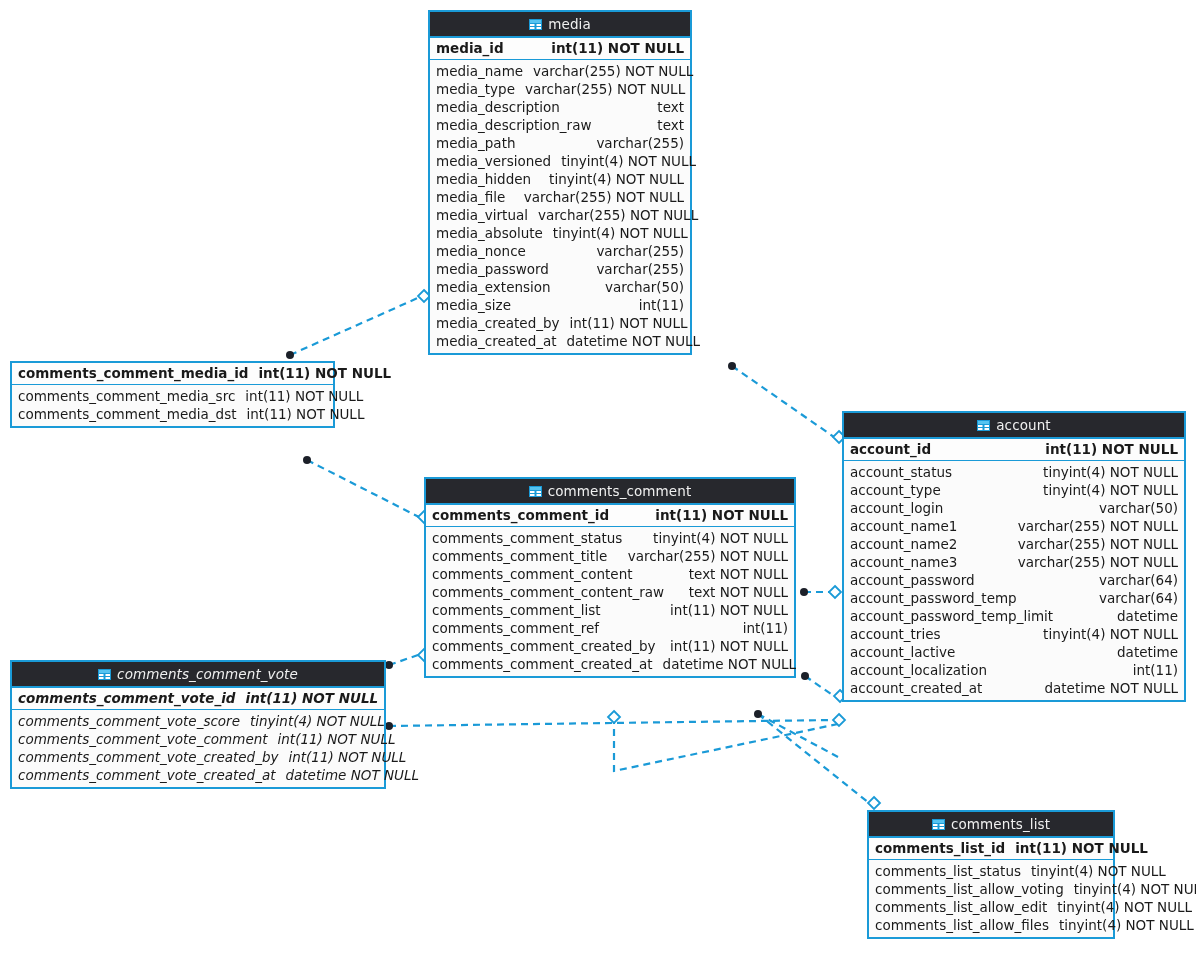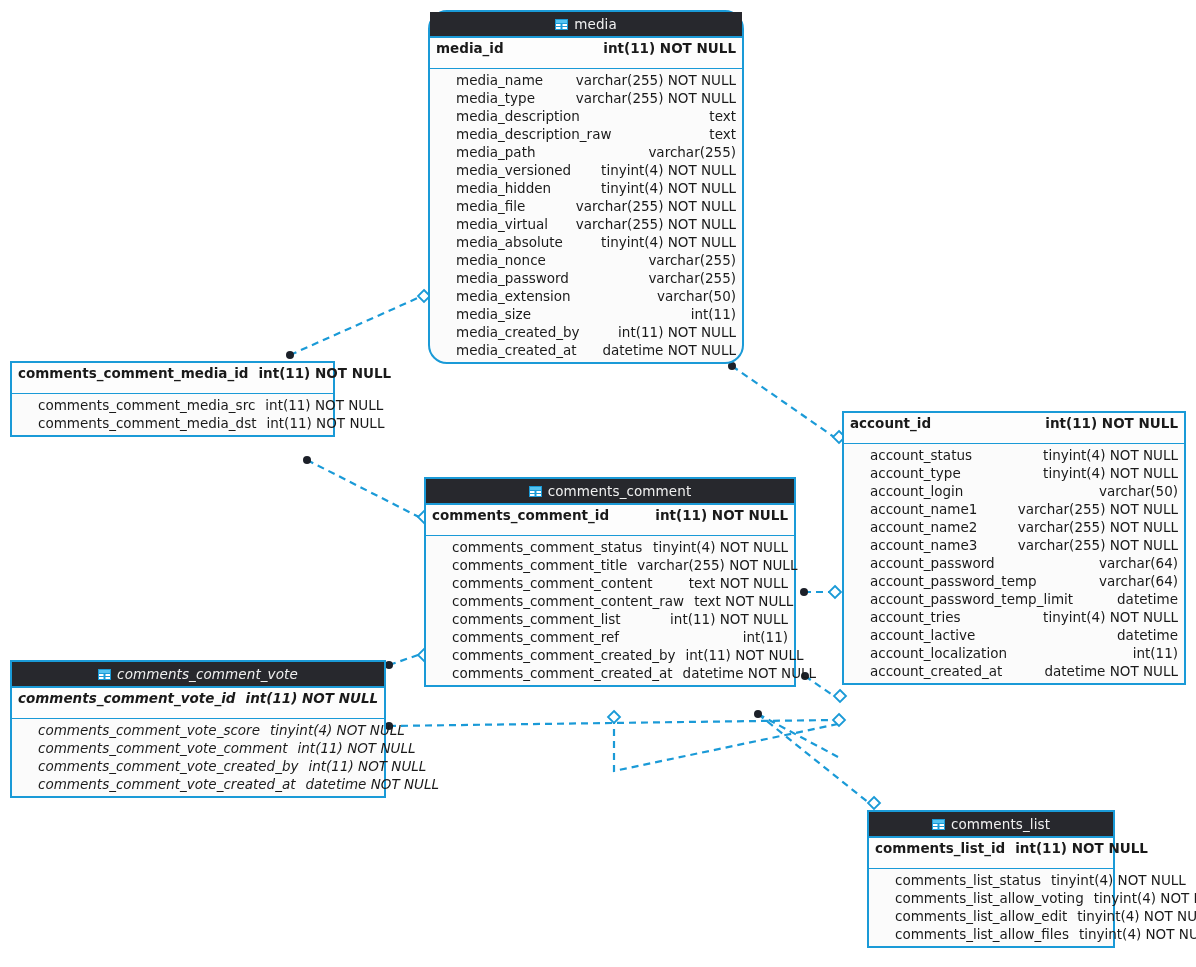--- a/index.html
+++ b/index.html
@@ -57,37 +57,36 @@
     flex: 0 0 auto;
   }
   .tbl-icon svg { display: block; }
   .pk-row {
     display: flex;
     align-items: center;
     justify-content: space-between;
     font-weight: bold;
     font-size: 13.5px;
     color: #1a1a1a;
-    padding: 2px 6px 12px 6px;
+    padding: 2px 6px 3px 6px;
     border-bottom: 1px solid #1a9ad7;
     box-sizing: border-box;
     white-space: nowrap;
     background: #fdfdfd;
   }
   .pk-row .col-type { font-weight: bold; }
   .field-row {
     display: flex;
     align-items: center;
     justify-content: space-between;
     font-size: 13.5px;
     color: #1a1a1a;
     padding: 1px 6px 1px 6px;
     box-sizing: border-box;
     white-space: nowrap;
-    margin-left: 20px;
   }
   .fields-wrap {
     padding: 2px 0 3px 0;
   }
   .col-name { text-align: left; padding-right: 10px; }
   .col-type { text-align: right; }
 </style>
 </head>
 <body>
 
@@ -135,21 +134,21 @@
       <polygon points="835,586 841,592 835,598 829,592"></polygon>
       <polygon points="840,690 846,696 840,702 834,696"></polygon>
       <polygon points="874,797 880,803 874,809 868,803"></polygon>
       <polygon points="424,649 430,655 424,661 418,655"></polygon>
       <polygon points="839,714 845,720 839,726 833,720"></polygon>
       <polygon points="614,711 620,717 614,723 608,717"></polygon>
     </g>
   </svg>
 
   <div id="tables-layer">
-      <div class="table-box" style="left: 428px; top: 10px; width: 316px; border-radius: 19px;">
+      <div class="table-box" style="left: 428px; top: 10px; width: 264px;">
         <div class="tbl-header">
           <span class="tbl-icon">
             <svg width="13" height="11" viewBox="0 0 13 11">
               <rect x="0" y="0" width="13" height="11" fill="#1a9ad7"></rect>
               <rect x="1" y="1" width="11" height="3" fill="#55c3f0"></rect>
               <rect x="1" y="5" width="4.5" height="2" fill="#ffffff"></rect>
               <rect x="7.5" y="5" width="4.5" height="2" fill="#ffffff"></rect>
               <rect x="1" y="8" width="4.5" height="2" fill="#ffffff"></rect>
               <rect x="7.5" y="8" width="4.5" height="2" fill="#ffffff"></rect>
             </svg>
@@ -290,20 +289,33 @@
             <span class="col-name">comments_comment_created_by</span>
             <span class="col-type">int(11) NOT NULL</span>
           </div>
           <div class="field-row">
             <span class="col-name">comments_comment_created_at</span>
             <span class="col-type">datetime NOT NULL</span>
           </div>
         </div>
       </div>
       <div class="table-box" style="left: 842px; top: 411px; width: 344px;">
+        <div class="tbl-header">
+          <span class="tbl-icon">
+            <svg width="13" height="11" viewBox="0 0 13 11">
+              <rect x="0" y="0" width="13" height="11" fill="#1a9ad7"></rect>
+              <rect x="1" y="1" width="11" height="3" fill="#55c3f0"></rect>
+              <rect x="1" y="5" width="4.5" height="2" fill="#ffffff"></rect>
+              <rect x="7.5" y="5" width="4.5" height="2" fill="#ffffff"></rect>
+              <rect x="1" y="8" width="4.5" height="2" fill="#ffffff"></rect>
+              <rect x="7.5" y="8" width="4.5" height="2" fill="#ffffff"></rect>
+            </svg>
+          </span>
+          <span>account</span>
+        </div>
         <div class="pk-row">
           <span class="col-name">account_id</span>
           <span class="col-type">int(11) NOT NULL</span>
         </div>
         <div class="fields-wrap">
           <div class="field-row">
             <span class="col-name">account_status</span>
             <span class="col-type">tinyint(4) NOT NULL</span>
           </div>
           <div class="field-row">

